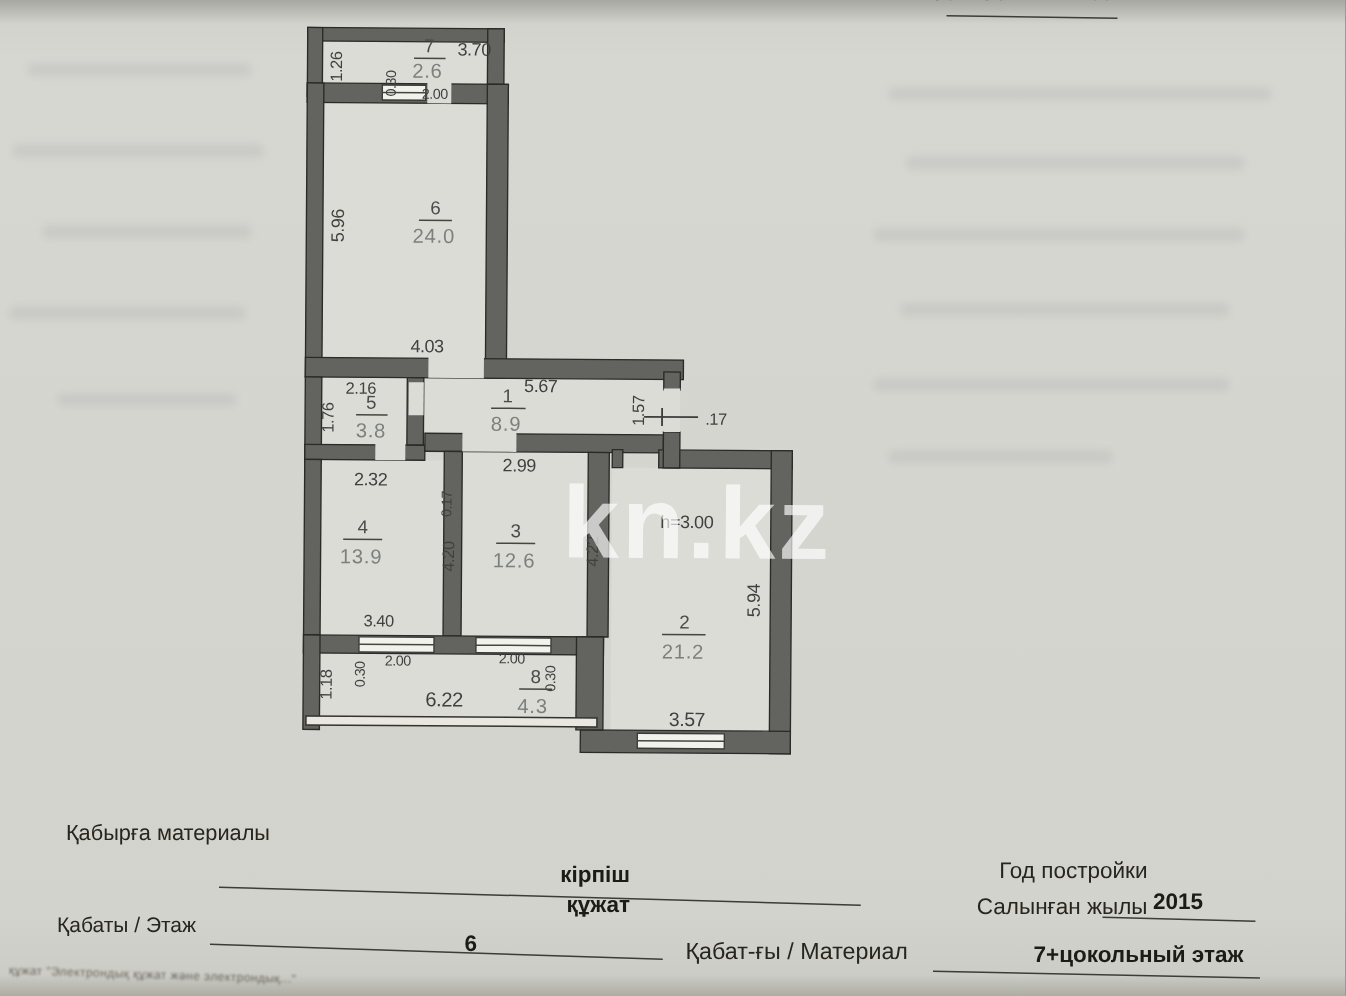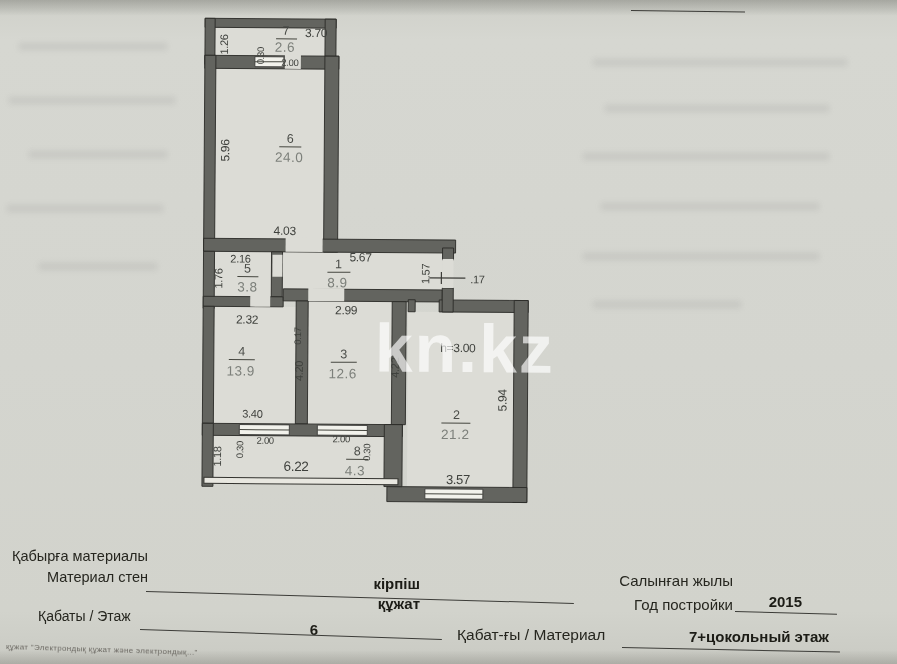--- a/index.html
+++ b/index.html
@@ -29,21 +29,21 @@
   .dm{fill:#3f413d;font-size:12px;letter-spacing:-.3px;text-anchor:middle;}
   .dm.s{font-size:9.5px;}
   .dm.m{font-size:11px;}
   .num{fill:#4a4c48;font-size:12.5px;text-anchor:middle;}
   .area{fill:#7d807b;font-size:13.5px;text-anchor:middle;letter-spacing:.5px;}
   .fr{stroke:#45463f;stroke-width:1;}
   .tick{stroke:#3c3c38;stroke-width:1.2;}
   .wmark{fill:#ffffff;fill-opacity:.66;font-size:68px;font-weight:bold;letter-spacing:2px;text-anchor:middle;}
   
   .lbl{position:absolute;color:#26261f;font-size:15px;filter:blur(.25px);white-space:nowrap;}
-  .lbl.r{text-align:right;}
+  .lbl.r{text-align:right;margin-left:32px;}
   .val{position:absolute;color:#1c1c16;font-weight:bold;font-size:15px;text-align:right;filter:blur(.2px);white-space:nowrap;}
   .footnote{position:absolute;left:6px;top:645px;font-size:8px;color:#6b6862;
     transform:rotate(1.8deg);filter:blur(.55px);letter-spacing:.3px;}
 </style>
 </head>
 <body>
 
 <div class="page">
 
   <div class="smudge" style="left:18px;top:42px;width:150px;height:9px"></div>
@@ -188,35 +188,34 @@
       <text class="num" x="358" y="456">8</text>
       <line class="fr" x1="347" y1="460" x2="369" y2="460"></line>
       <text class="area" x="356" y="476">4.3</text>
     </g>
 
     <text class="wmark" x="465" y="372">kn.kz</text>
   </svg>
 
   <div class="lbl r" style="left:8px;top:546px;width:140px;font-size:14.5px;line-height:21px">
     <div>Қабырға материалы</div>
-    <div>Материал стен</div>
   </div>
   <div class="val" style="left:300px;top:574px;width:120px;line-height:20px">
     <div>кірпіш</div>
     <div>құжат</div>
   </div>
   <div class="fline" style="left:146px;top:591px;width:428px;transform:rotate(1.6deg)"></div>
 
   <div class="lbl" style="left:38px;top:608px;font-size:14px">Қабаты / Этаж</div>
   <div class="val" style="left:258px;top:621px;width:60px">6</div>
   <div class="fline" style="left:140px;top:629px;width:302px;transform:rotate(1.9deg)"></div>
 
   <div class="lbl r" style="left:558px;top:569px;width:175px;line-height:24px">
+    <div>Год постройки</div>
     <div>Салынған жылы</div>
-    <div>Год постройки</div>
   </div>
   <div class="val" style="left:742px;top:593px;width:60px">2015</div>
   <div class="fline" style="left:735px;top:611px;width:102px;transform:rotate(1.5deg)"></div>
 
   <div class="lbl" style="left:457px;top:626px;font-size:15.5px">Қабат-ғы / Материал</div>
   <div class="val" style="left:634px;top:628px;width:195px">7+цокольный этаж</div>
   <div class="fline" style="left:622px;top:647px;width:218px;transform:rotate(1.2deg)"></div>
 
   <div class="footnote">құжат "Электрондық құжат және электрондық..."</div>
 </div>

